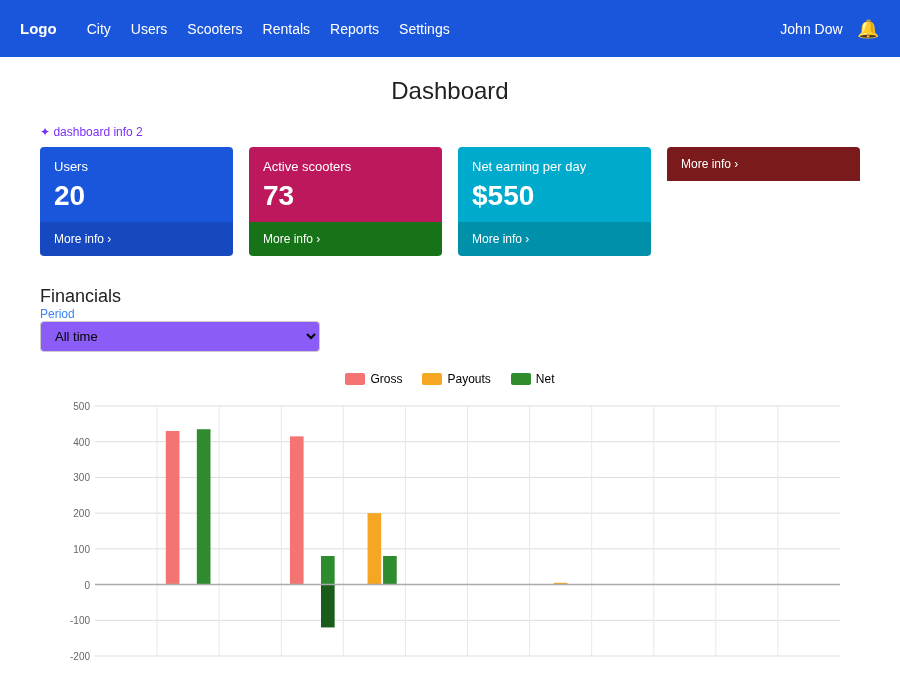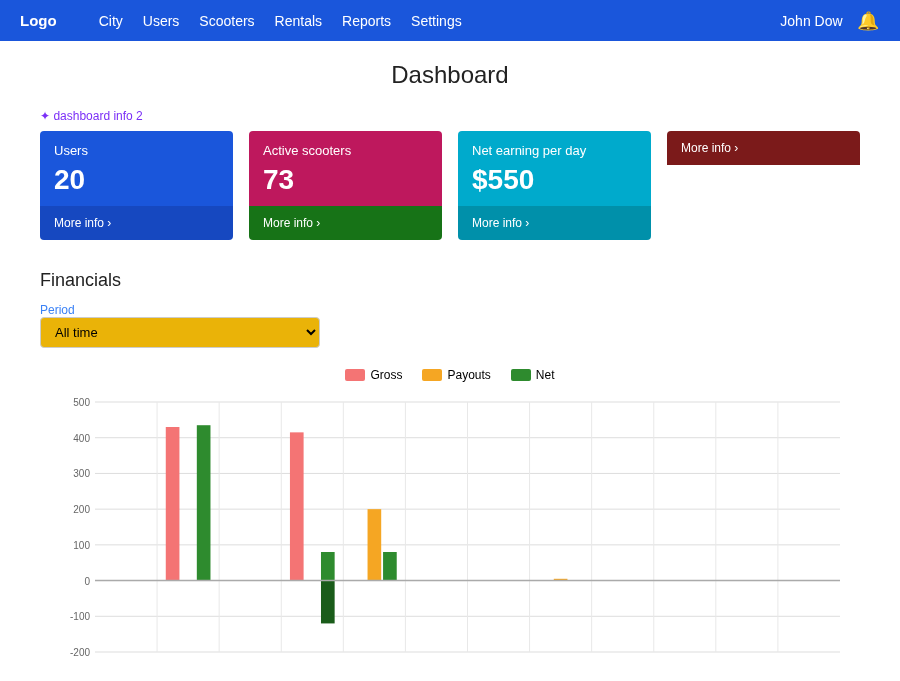--- a/index.html
+++ b/index.html
@@ -4,23 +4,22 @@
   <style>
     * { box-sizing: border-box; margin: 0; padding: 0; }
     body { font-family: Arial, sans-serif; background: #f5f5f5; font-size: 14px; }
 
     
     nav {
       background: #1a56db;
       display: flex;
       align-items: center;
       padding: 0 20px;
-      height: 41px;
+      height: 57px;
       color: white;
-      gap: 12px;
     }
     nav .logo { font-weight: bold; margin-right: 30px; font-size: 15px; }
     nav .nav-links { display: flex; gap: 20px; flex: 1; }
     nav .nav-links a {
       color: white; text-decoration: none; font-size: 14px; cursor: pointer;
     }
     nav .nav-right { display: flex; align-items: center; gap: 15px; }
     nav .nav-user { font-size: 14px; }
     nav .nav-bell { font-size: 18px; cursor: pointer; }
 
@@ -60,27 +59,27 @@
     .card-green .card-body { background: #be185d; }
     .card-green .card-footer { background: #177317; }
 
     .card-cyan .card-body { background: #00aacc; }
     .card-cyan .card-footer { background: #0090aa; }
 
     .card-red .card-body { background: #e53935; }
     .card-red .card-footer { background: #7b1a1a; }
 
     
-    .section-title { font-size: 18px; font-weight: normal; margin-bottom: 12px; color: #222; }
+    .section-title { font-size: 18px; font-weight: normal; margin-bottom: 0; color: #222; }
     .period-label { font-size: 12px; color: #3b82f6; }
 
     .period-select {
       width: 280px; padding: 6px 10px; border: 1px solid #ccc;
       border-radius: 4px; font-size: 13px; appearance: auto; cursor: pointer;
-      background: #eab308;
+      background: #8b5cf6;
     }
 
     
     .chart-container {
       margin-top: 20px;
       position: relative;
     }
 
     
     .chart-legend {

